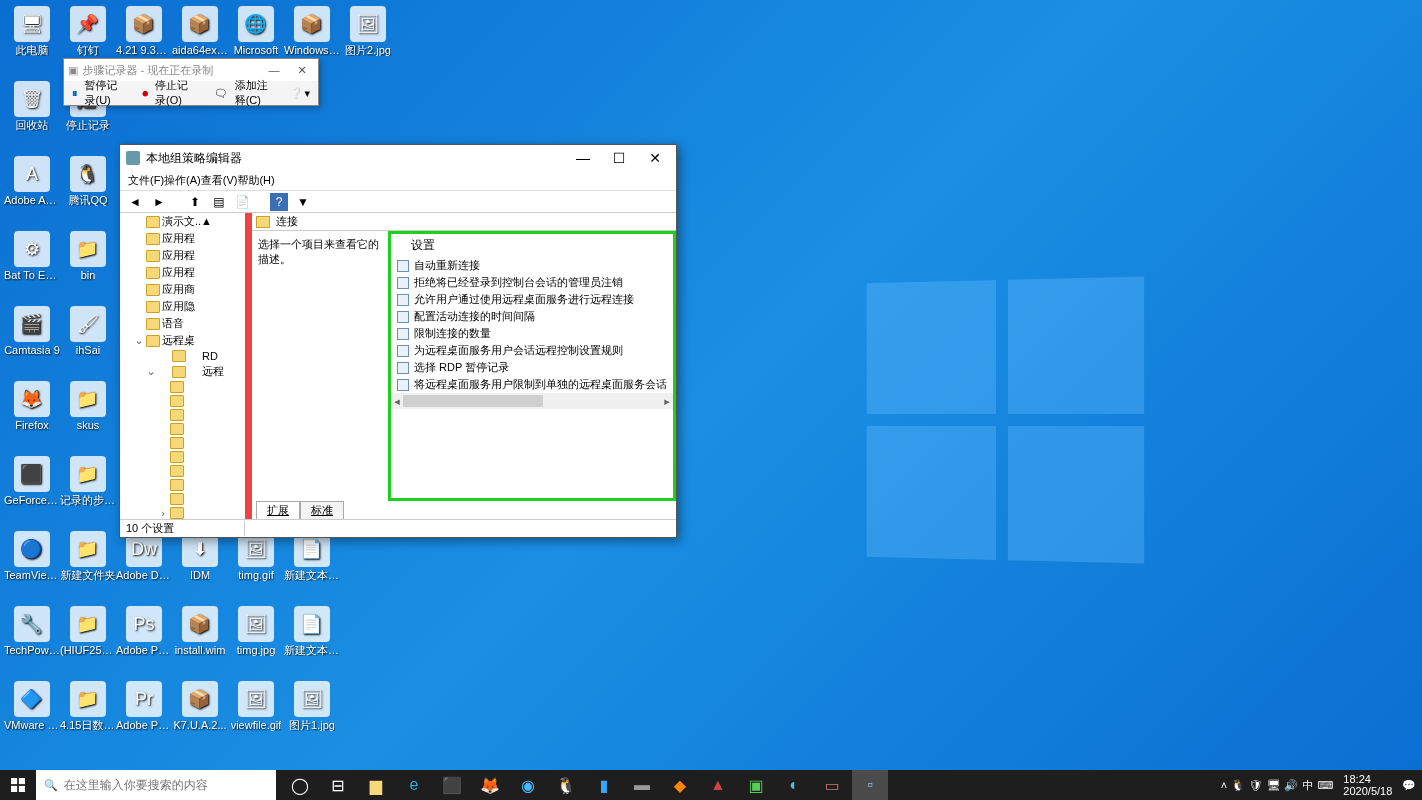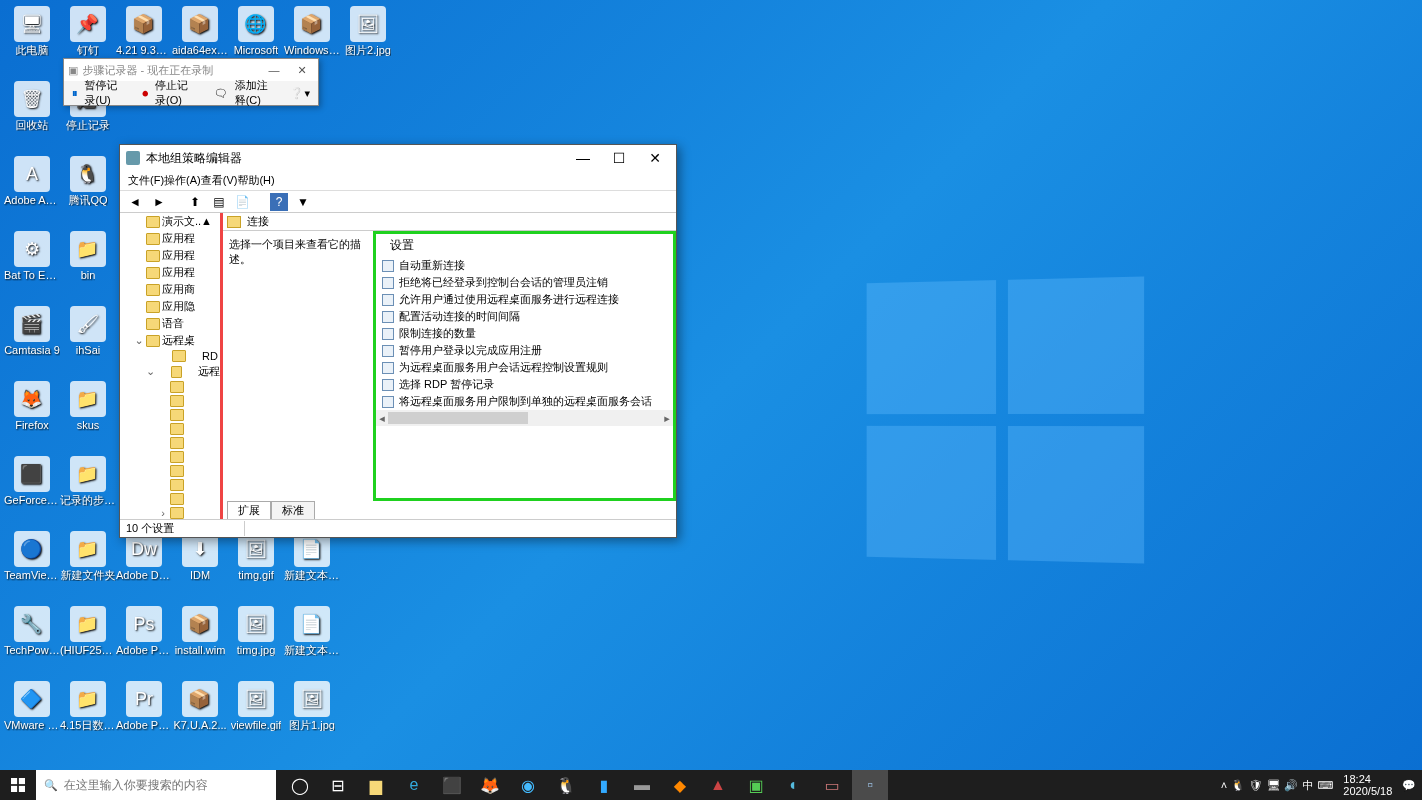--- a/index.html
+++ b/index.html
@@ -32,38 +32,38 @@
 
 .gpedit { position:absolute; left:119px; top:112px; width:558px; height:394px; background:#fff; border:1px solid #555; box-shadow:3px 3px 10px rgba(0,0,0,.4); display:flex; flex-direction:column;margin-top:32px; }
 .gp-title { height:26px; display:flex; align-items:center; padding:0 6px; gap:6px; }
 .gp-title .ic { width:14px;height:14px;background:#69a; border-radius:2px;}
 .gp-title .t { flex:1; font-size:12px; }
 .gp-title .wb { width:30px; text-align:center; font-size:14px; }
 .gp-menu { height:20px; display:flex; align-items:center; gap:0; padding:0 8px; border-bottom:1px solid #ddd; font-size:12px;}
 .gp-tool { height:22px; display:flex; align-items:center; gap:6px; padding:0 6px; border-bottom:1px solid #ccc; }
 .gp-tool .tbbtn { width:18px;height:18px; display:flex;align-items:center;justify-content:center; border:1px solid transparent; font-size:12px;}
 .gp-body { flex:1; display:flex; min-height:0; }
-.gp-tree { width:103px; border-right:3px solid #ef4444; overflow:auto; position:relative;}
+.gp-tree { width:132px; border-right:7px solid #ef4444; overflow:auto; position:relative;}
 .gp-tree::-webkit-scrollbar{width:16px;height:16px;}
 .gp-tree::-webkit-scrollbar-thumb{background:#ccc;}
 .tree-item { display:flex; align-items:center; gap:2px; padding:1px 0 1px 4px; white-space:nowrap; font-size:11px;}
 .tree-item .exp{width:10px;text-align:center;color:#666;}
 .tree-item .fld{width:14px;height:12px;background:#f6d878;border:1px solid #c9a227;border-radius:1px;}
 .tree-item.ind1{padding-left:14px;} .tree-item.ind2{padding-left:26px;gap:16px;} .tree-item.ind3{padding-left:38px;}
 .gp-right { flex:1; display:flex; flex-direction:column; min-width:0;}
 .gp-addr { height:18px; background:#fff; border-bottom:1px solid #ccc; display:flex;align-items:center;gap:6px;padding:0 4px;}
 .gp-addr .fld{width:14px;height:12px;background:#f6d878;border:1px solid #c9a227;}
 .gp-content { flex:1; display:flex; border:3px solid #1fd11f; border-left-width:3px; min-height:0;}
 .gp-desc-outer { width:150px; padding:6px; font-size:11px; border-right:0;}
 .gp-list-wrap{flex:1; overflow:auto; position:relative;}
-.gp-list-header{font-size:12px; padding:3px 14px;font-family:Liberation Mono, monospace;}
+.gp-list-header{font-size:12px; padding:3px 20px;font-family:Liberation Mono, monospace;}
 .gp-row { display:flex; align-items:center; gap:5px; padding:1px 6px; font-size:12px; white-space:nowrap;}
 .gp-row .ric{width:12px;height:12px;border:1px solid #6b8fb5;background:#eaf1f8;display:inline-block;}
 .gp-tabs{height:18px;display:flex;align-items:flex-end;gap:0;padding-left:4px;}
-.gp-tab{padding:1px 10px;border:1px solid #aaa;border-bottom:0;background:#f4f4f4;font-size:11px;}
+.gp-tab{padding:1px 10px;border:1px solid #aaa;border-bottom:0;background:#f4f4f4;font-size:11px;text-decoration:underline;}
 .gp-tab.active{background:#fff;}
 .gp-status{height:18px;border-top:1px solid #ccc;display:flex;align-items:center;padding:0 6px;font-size:11px;}
 .gp-status .cell{border-right:1px solid #ccc;padding-right:70px;}
 
 .gp-panes{flex:1;display:flex;min-height:0;}
 .gp-scroll-h{height:16px;background:#f0f0f0;position:relative;}
 .gp-scroll-h .thumb{position:absolute;left:12px;top:2px;height:12px;width:140px;background:#cfcfcf;}
 .gp-scroll-h .arrow{position:absolute;top:0;width:12px;height:16px;display:flex;align-items:center;justify-content:center;color:#666;}
 .gp-scroll-h .arrow.l{left:0;} .gp-scroll-h .arrow.r{right:0;}
 </style>
@@ -442,24 +442,20 @@
                     <span class="ric"></span>
                     <span>允许用户通过使用远程桌面服务进行远程连接</span>
                   </div>
                   <div class="gp-row">
                     <span class="ric"></span>
                     <span>配置活动连接的时间间隔</span>
                   </div>
                   <div class="gp-row">
                     <span class="ric"></span>
                     <span>限制连接的数量</span>
-                  </div>
-                  <div class="gp-row">
-                    <span class="ric"></span>
-                    <span>暂停用户登录以完成应用注册</span>
                   </div>
                   <div class="gp-row">
                     <span class="ric"></span>
                     <span>为远程桌面服务用户会话远程控制设置规则</span>
                   </div>
                   <div class="gp-row">
                     <span class="ric"></span>
                     <span>选择 RDP 暂停记录</span>
                   </div>
                   <div class="gp-row">

